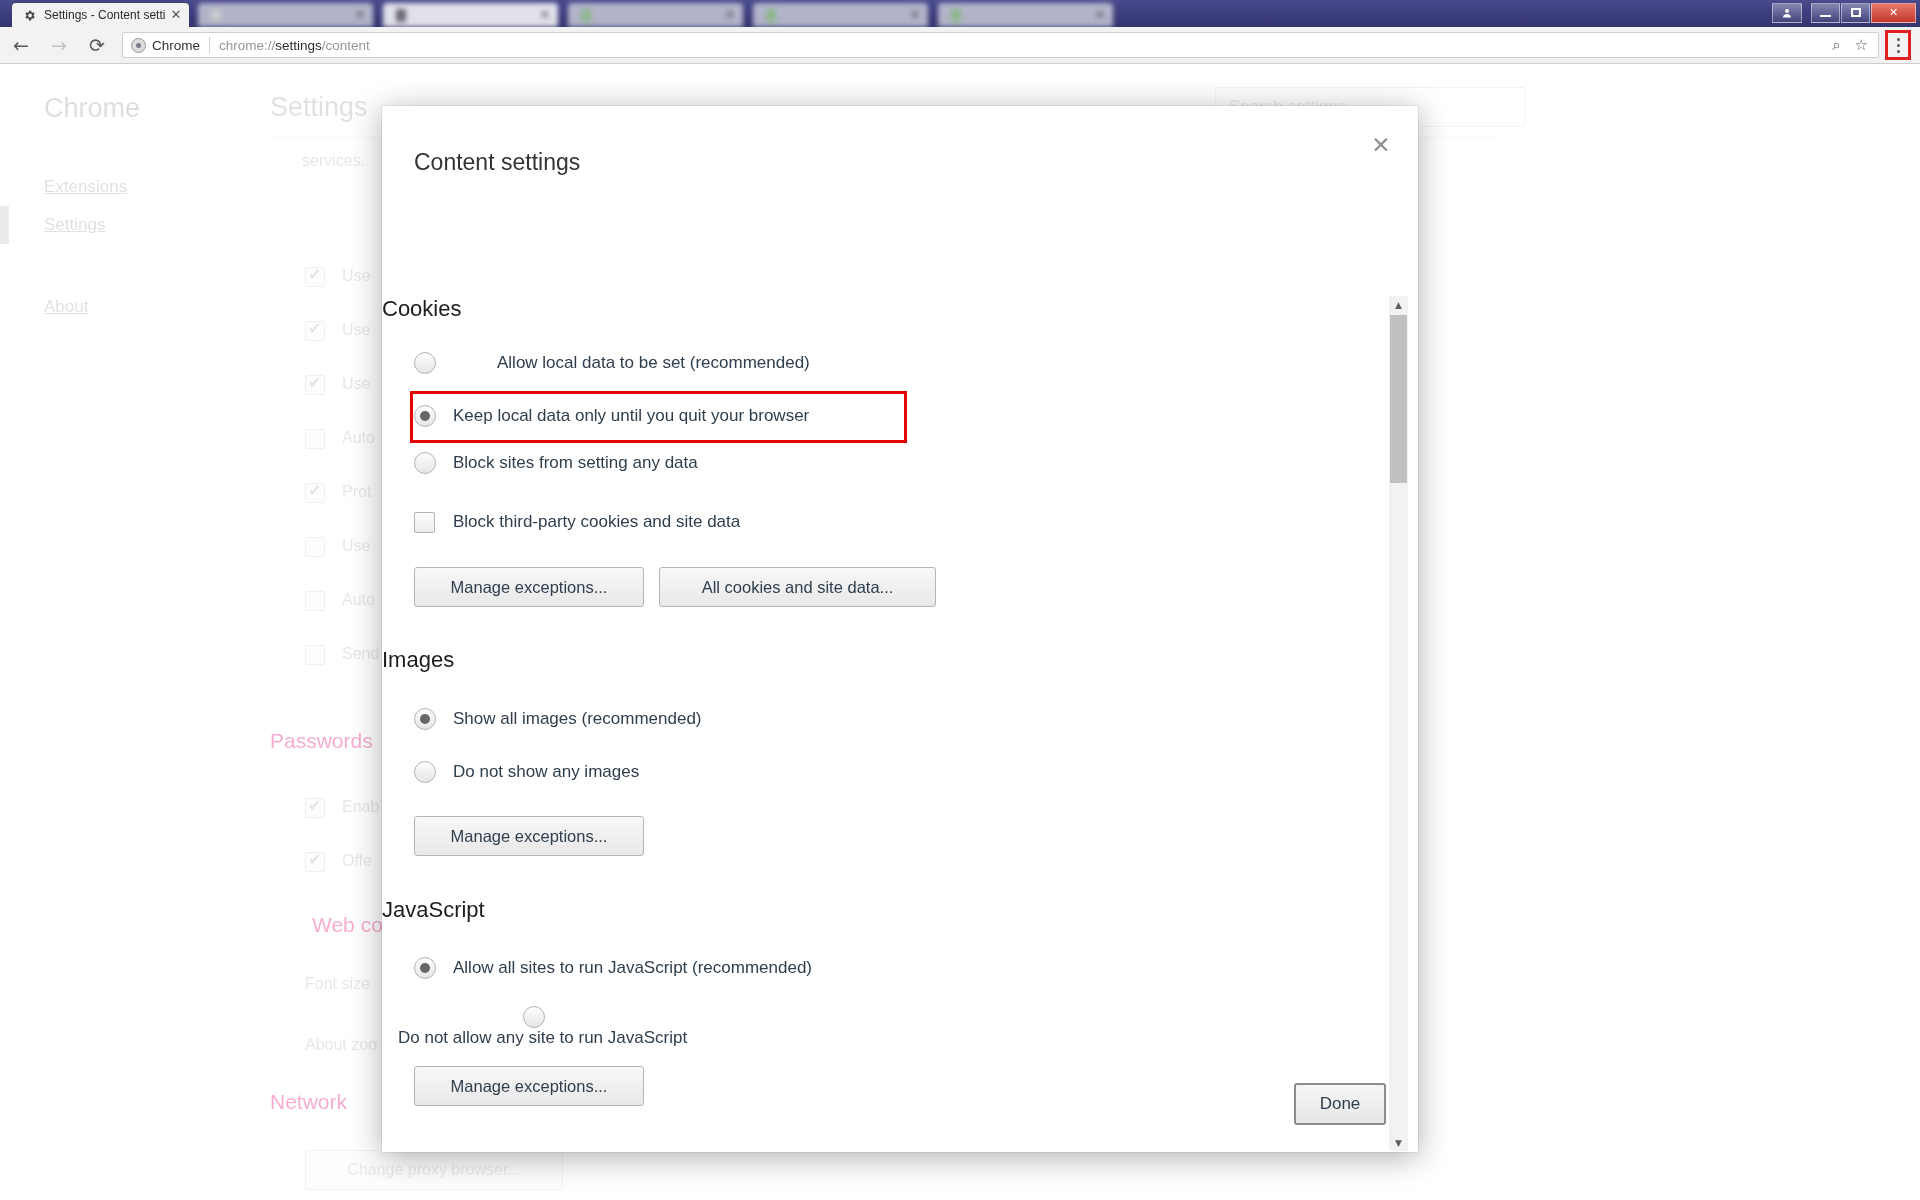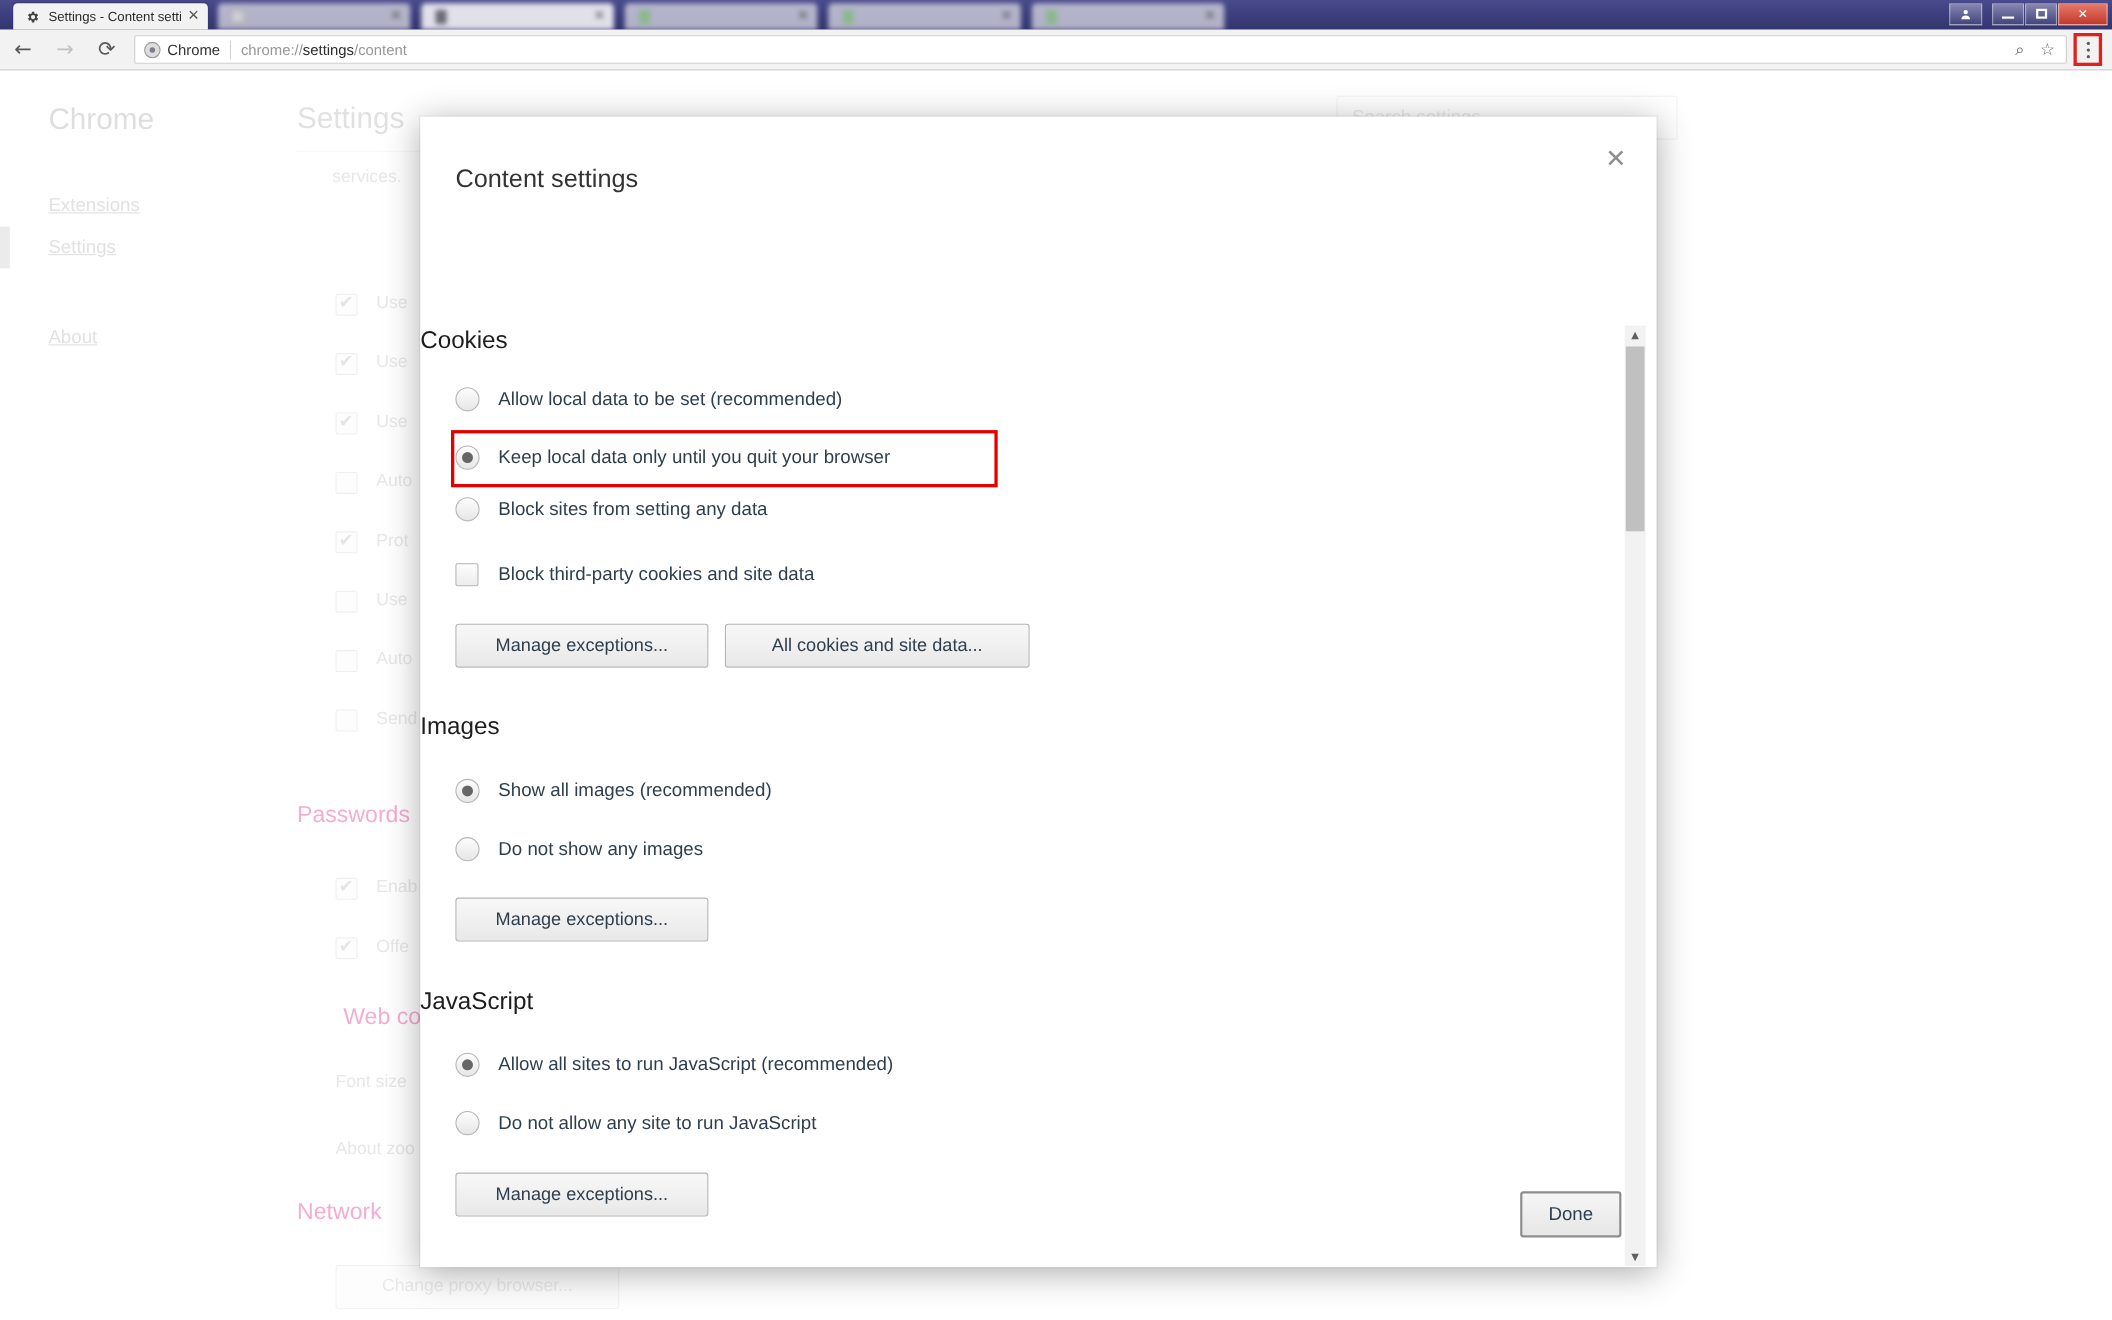--- a/index.html
+++ b/index.html
@@ -166,21 +166,21 @@
   }
 
   
   #scrim {
     position: absolute; top: 65px; left: 0; width: 1920px; height: 1135px;
     background: rgba(255,255,255,.55);
   }
 
   
   #dialog {
-    position: absolute; left: 382px; top: 106px; width: 1124px; height: 1046px;
+    position: absolute; left: 382px; top: 106px; width: 1036px; height: 1046px;
     background: #fff;
     box-shadow: 0 5px 30px rgba(0,0,0,.32), 0 0 0 1px rgba(0,0,0,.06);
     display: flex; flex-direction: column;
   }
   #dialog-title {
     position: absolute; left: 32px; top: 43px;
     font-size: 23px; color: #333; font-weight: 400;
   }
   #dialog-close {
     position: absolute; right: 22px; top: 24px;
@@ -428,21 +428,21 @@
   <div id="dialog">
 
     <div id="dialog-title">Content settings</div>
     <div id="dialog-close">✕</div>
 
     <div id="dialog-body">
       <div id="dialog-scrollarea">
 
         <div class="section-title" style="position:absolute; left:0; top:0;">Cookies</div>
 
-        <div class="opt-row" style="left:32px; top:52px;">
+        <div class="opt-row" style="left:32px; top:52px;gap:44px;">
           <span class="radio"></span>
           <span class="opt-label">Allow local data to be set (recommended)</span>
         </div>
 
         <div class="opt-row" style="left:32px; top:105px;">
           <span class="radio checked"></span>
           <span class="opt-label">Keep local data only until you quit your browser</span>
         </div>
         <div class="highlight-box" style="left:28px; top:95px; width:497px; height:52px;"></div>
 
@@ -473,21 +473,21 @@
 
         <div class="btn" style="left:32px; top:520px; width:230px;">Manage exceptions...</div>
 
         <div class="section-title" style="position:absolute; left:0; top:601px;">JavaScript</div>
 
         <div class="opt-row" style="left:32px; top:657px;">
           <span class="radio checked"></span>
           <span class="opt-label">Allow all sites to run JavaScript (recommended)</span>
         </div>
 
-        <div class="opt-row" style="left:32px; top:710px;">
+        <div class="opt-row" style="left:16px; top:710px;flex-direction:column;">
           <span class="radio"></span>
           <span class="opt-label">Do not allow any site to run JavaScript</span>
         </div>
 
         <div class="btn" style="left:32px; top:770px; width:230px;">Manage exceptions...</div>
       </div>
     </div>
 
     <div id="dlg-scrollbar">
       <div class="sb-arrow" id="sb-up">▲</div>

